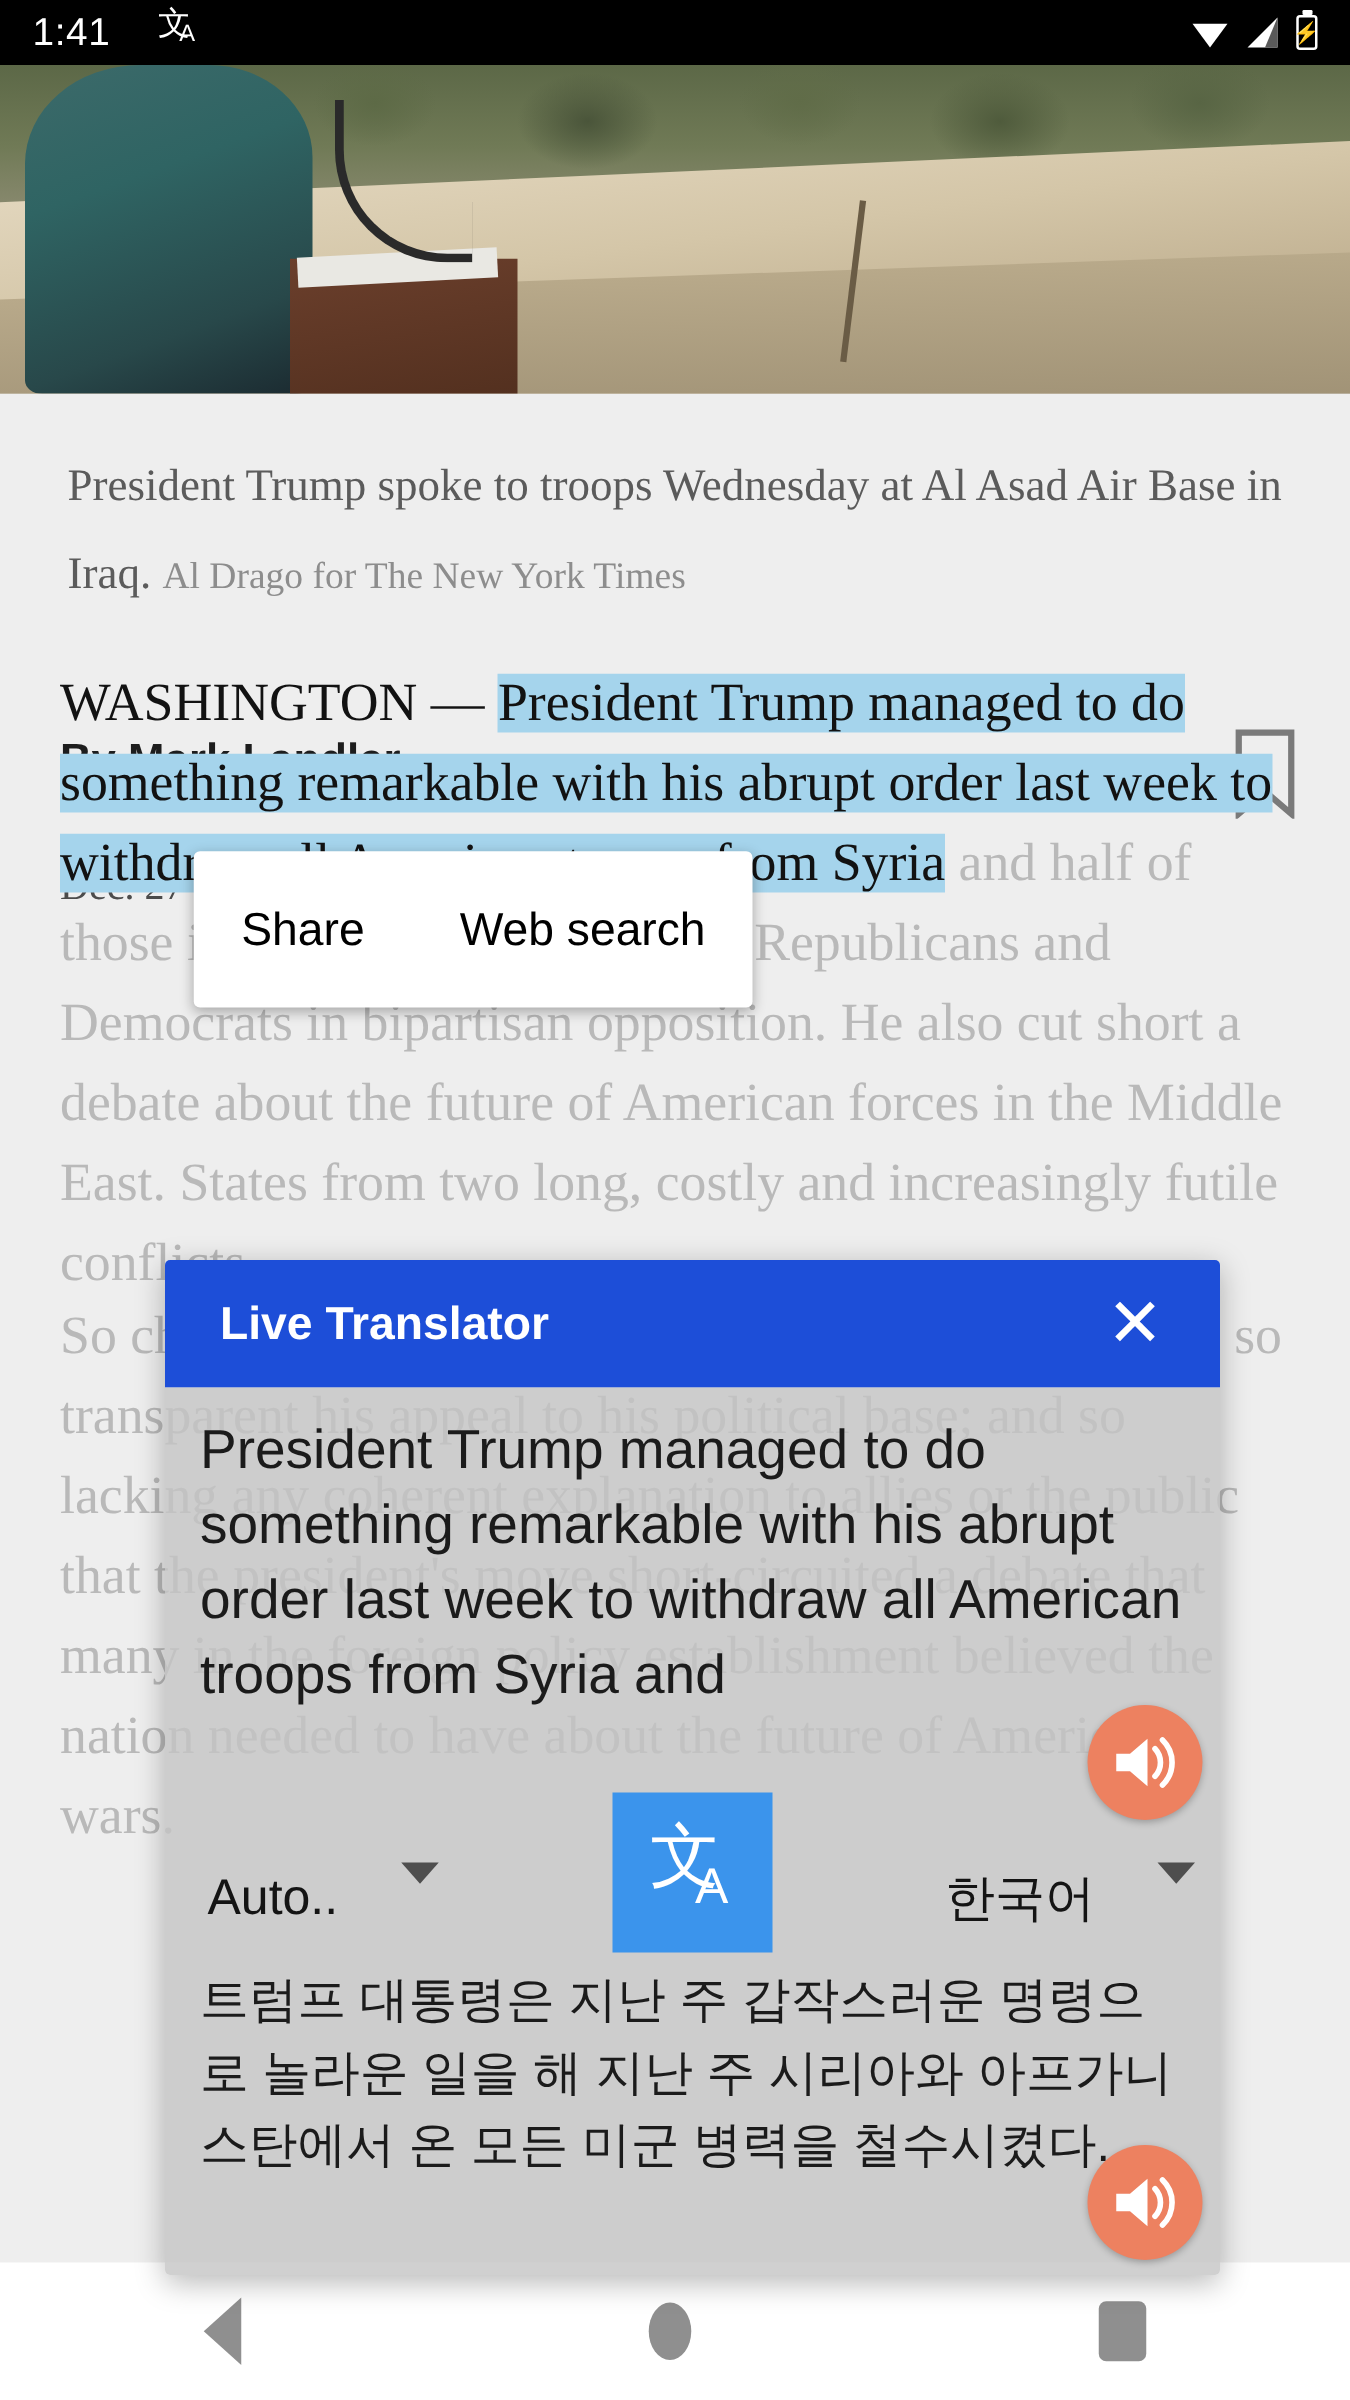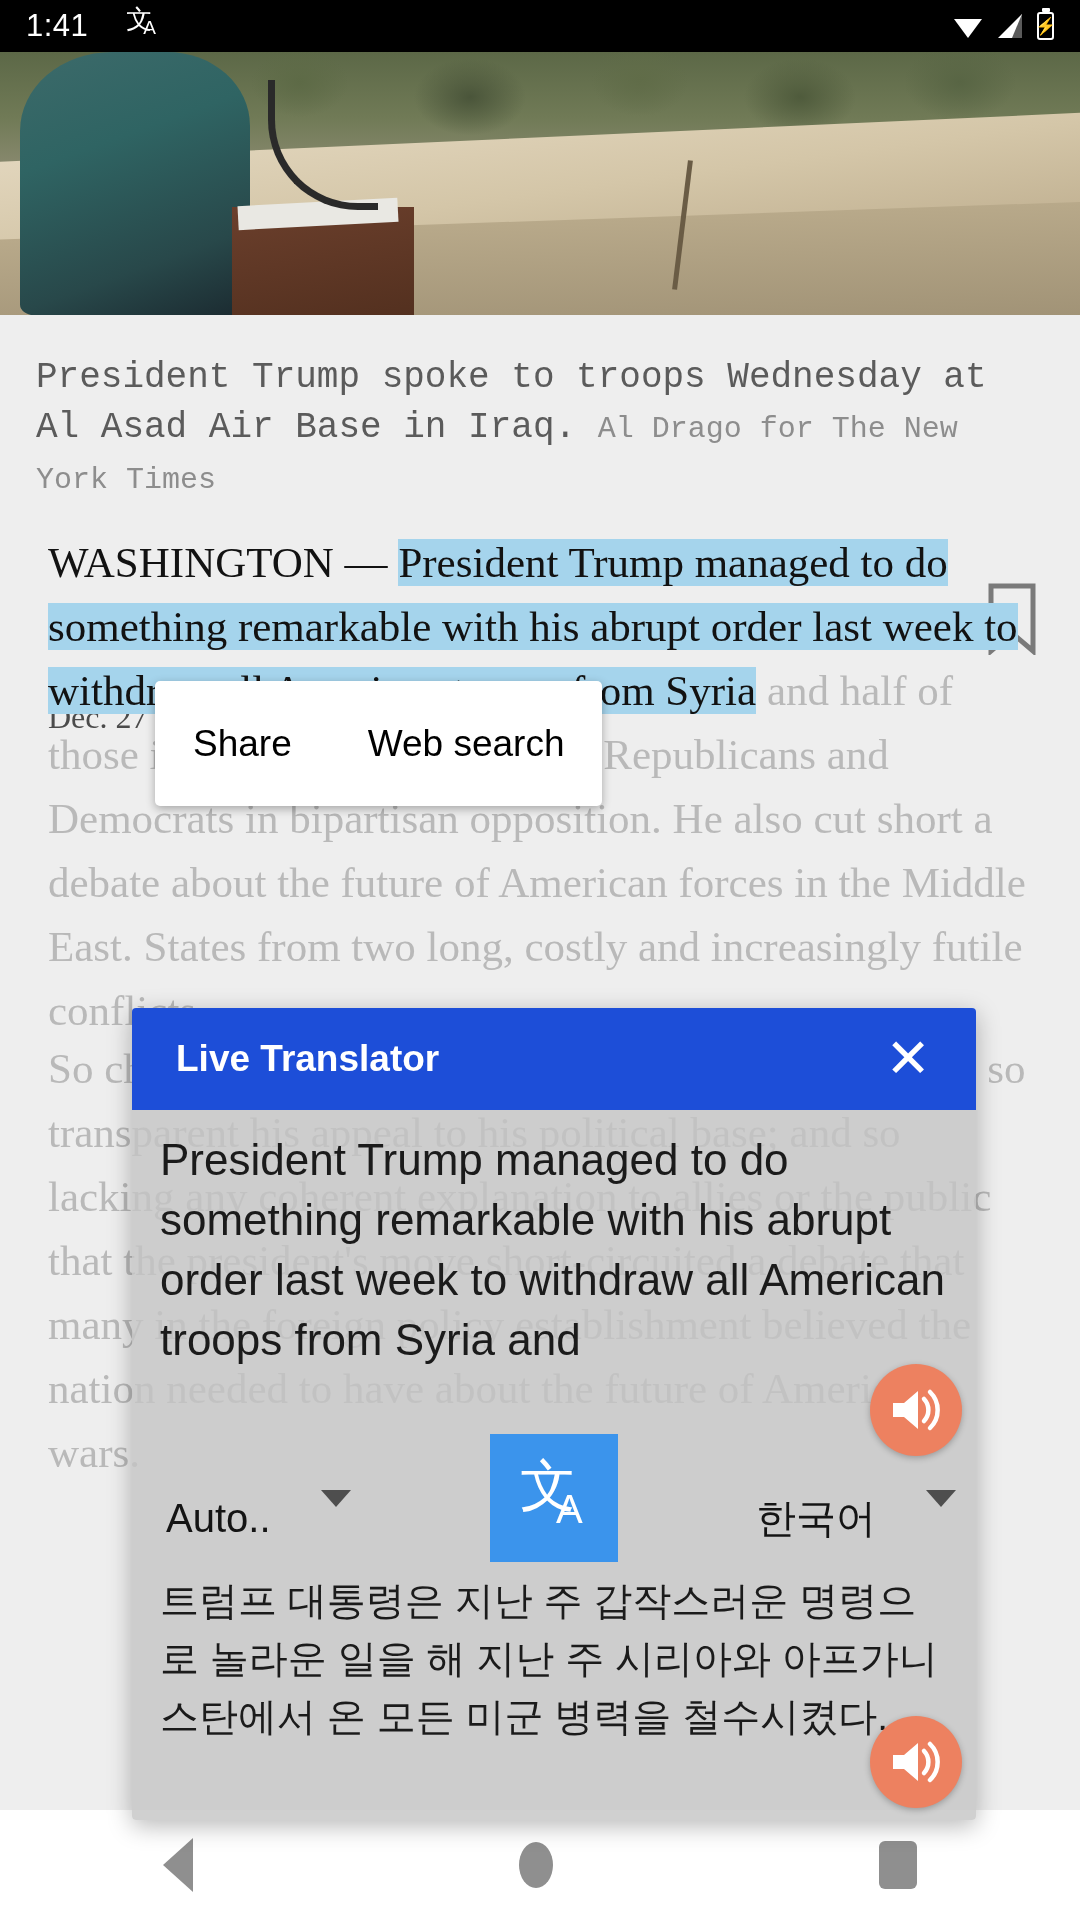--- a/index.html
+++ b/index.html
@@ -91,23 +91,23 @@
     position:absolute; left:680px; top:108px; width:5px; height:130px;
     background:#6a5c45; transform:rotate(7deg);
   }
 
   
   .article {
     position:absolute; left:0; top:315px; width:1080px; bottom:0;
     background:#eeeeee;
   }
   .caption {
-    padding:38px 48px 0 36px;
-    font-family:Liberation Mono, monospace;
-    font-size:36px; line-height:50px; color:#5b5b5b;
+    padding:38px 48px 0 54px;
+    font-family:Liberation Serif, serif;
+    font-size:36px; line-height:70px; color:#5b5b5b;
   }
   .caption .credit { color:#8d8d8d; font-size:30px; }
   .byline {
     margin:92px 0 0 48px;
     font-family:"Liberation Sans", sans-serif;
     font-size:35px; font-weight:bold; color:#1d1d1d;
   }
   .byline .author { text-decoration:underline; text-underline-offset:7px; text-decoration-color:#9a9a9a; }
   .dateline {
     margin:62px 0 0 48px;

